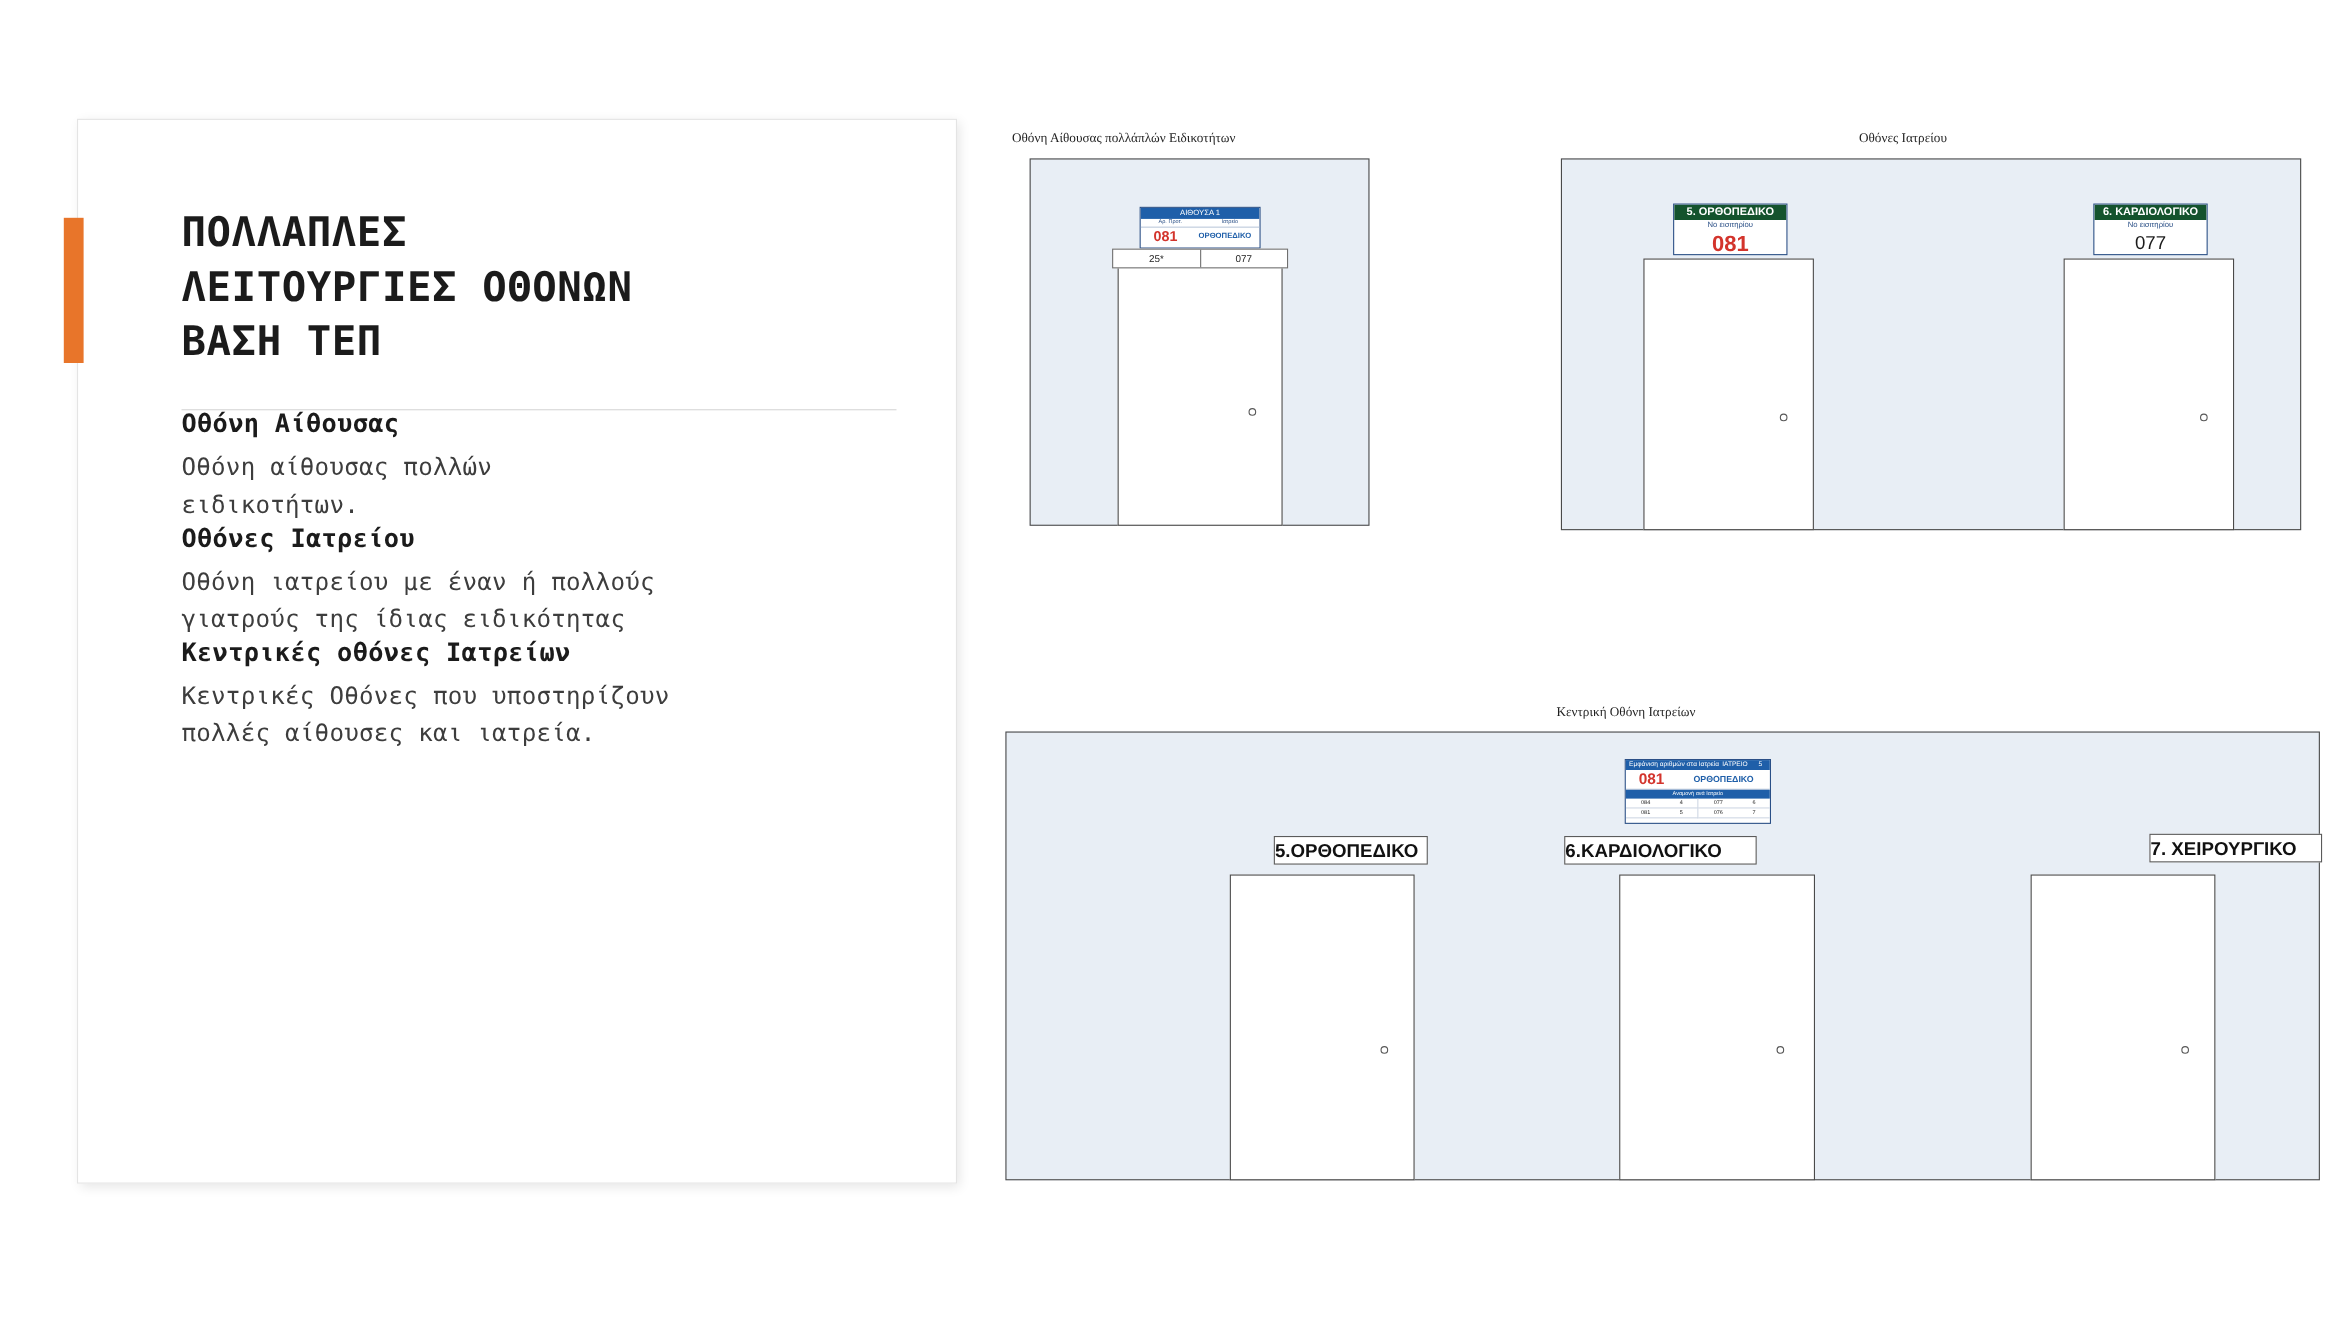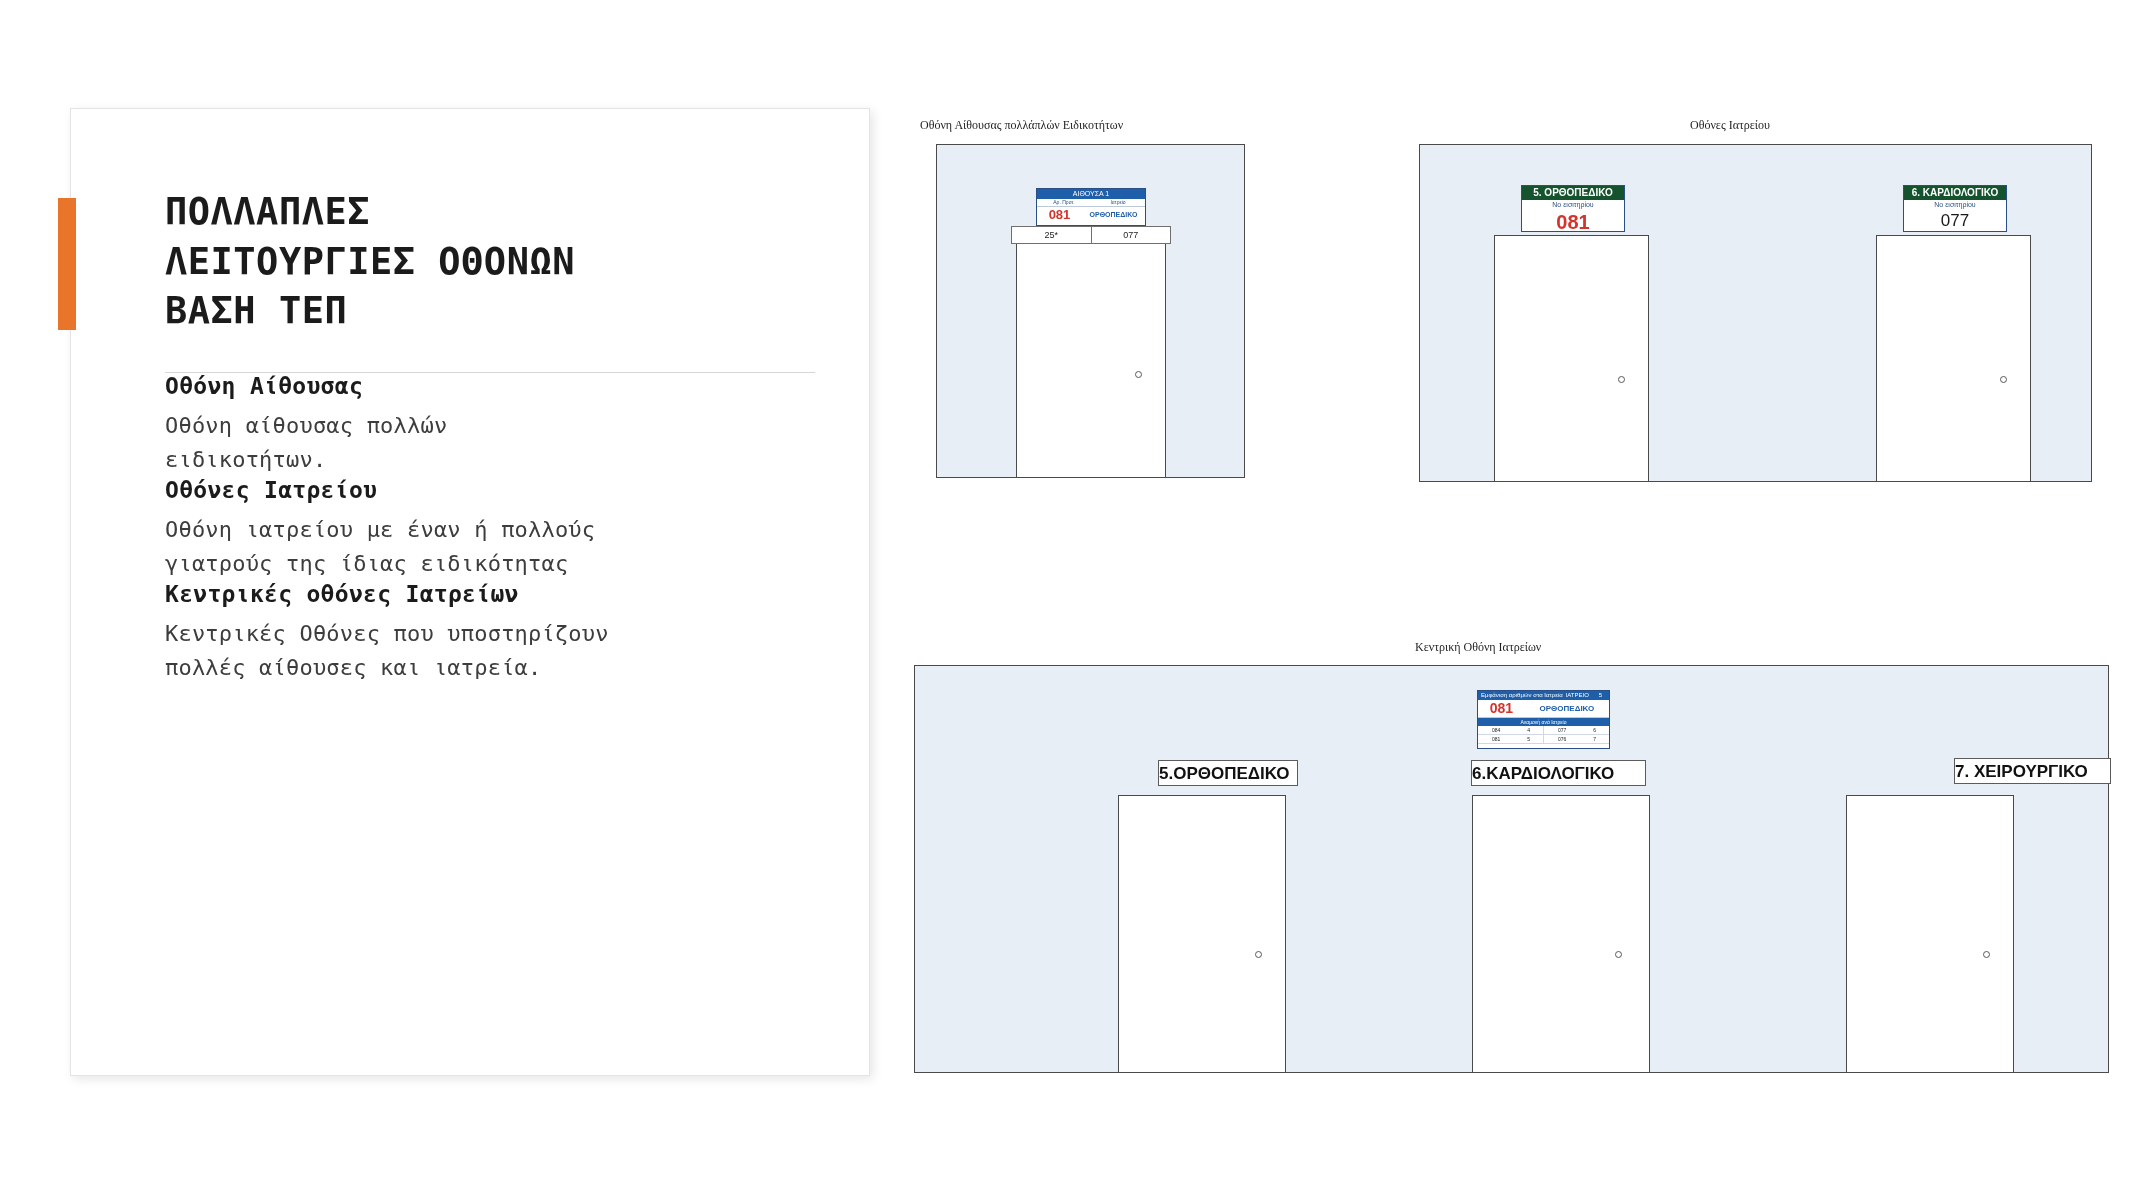--- a/index.html
+++ b/index.html
@@ -397,14 +397,14 @@
       <span class="a">5</span>
     </div>
     <div>
       <span class="k">076</span>
       <span class="a">7</span>
     </div>
   </div>
 </div>
 
 <div class="plate" style="left:1134px; top:760px; width:140px; height:26px;">5.ΟΡΘΟΠΕΔΙΚΟ</div>
-<div class="plate" style="left:1447px; top:760px; width:175px; height:26px;">6.ΚΑΡΔΙΟΛΟΓΙΚΟ</div>
+<div class="plate" style="left:1398px; top:760px; width:175px; height:26px;">6.ΚΑΡΔΙΟΛΟΓΙΚΟ</div>
 <div class="plate" style="left:1930px; top:758px; width:157px; height:26px;">7. ΧΕΙΡΟΥΡΓΙΚΟ</div>
 
 </body></html>

